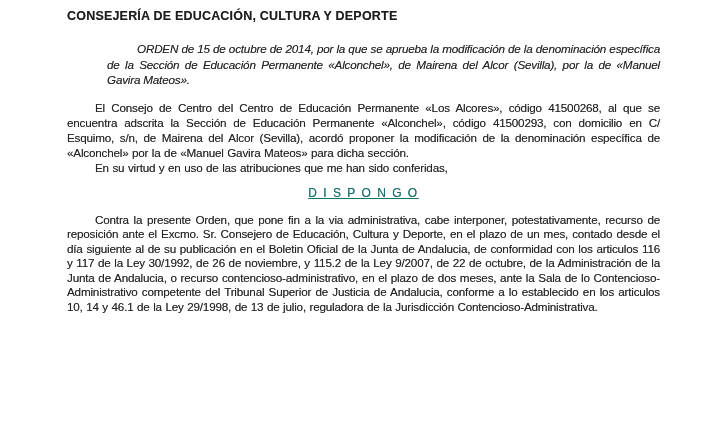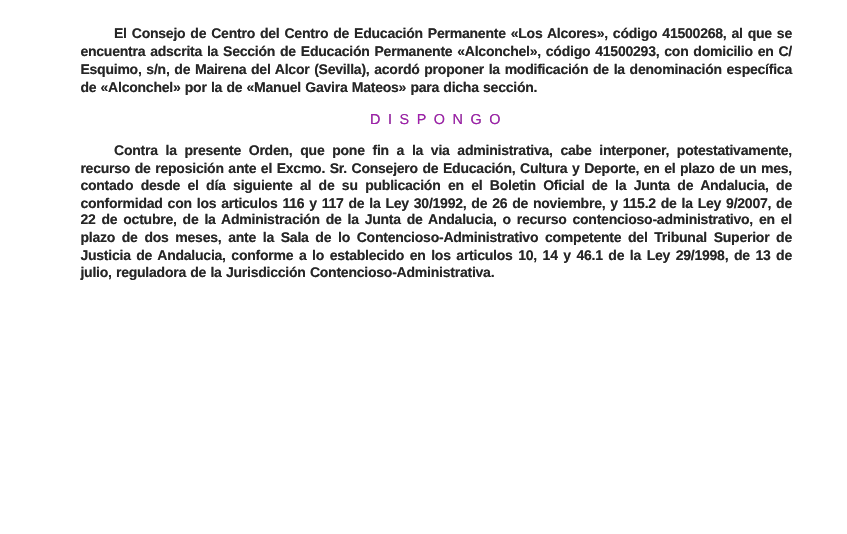--- a/index.html
+++ b/index.html
@@ -41,49 +41,52 @@
     letter-spacing: -0.2px;
   }
   .para {
     margin: 0;
     font-size: 11.7px;
     line-height: 15px;
     text-align: justify;
     text-indent: 28px;
     letter-spacing: -0.2px;
     word-spacing: 0.5px;
-    font-weight: bold;
   }
   .preamble-block {
     margin-top: 12px;
   }
   .dispongo {
     margin: 11px 0 0 0;
     text-align: center;
     font-size: 12px;
     letter-spacing: 1.5px;
-    color: #a21caf;
+    color: #0f766e;
     line-height: 15px;
+    text-decoration: underline;
   }
   .res-para {
     margin-top: 12px;
   }
   .res-para-last {
     line-height: 14.6px;
   }
 </style>
 </head>
 <body>
 
 <div class="page">
 
+  <div class="dept-heading">CONSEJERÍA DE EDUCACIÓN, CULTURA Y DEPORTE</div>
 
+  <p class="order-abstract">ORDEN de 15 de octubre de 2014, por la que se aprueba la modificación de la denominación específica de la Sección de Educación Permanente «Alconchel», de Mairena del Alcor (Sevilla), por la de «Manuel Gavira Mateos».</p>
 
   <div class="preamble-block">
     <p class="para">El Consejo de Centro del Centro de Educación Permanente «Los Alcores», código 41500268, al que se encuentra adscrita la Sección de Educación Permanente «Alconchel», código 41500293, con domicilio en C/ Esquimo, s/n, de Mairena del Alcor (Sevilla), acordó proponer la modificación de la denominación específica de «Alconchel» por la de «Manuel Gavira Mateos» para dicha sección.</p>
+    <p class="para">En su virtud y en uso de las atribuciones que me han sido conferidas,</p>
   </div>
 
   <div class="dispongo">D I S P O N G O</div>
 
   <div>
     <p class="para res-para res-para-last">Contra la presente Orden, que pone fin a la via administrativa, cabe interponer, potestativamente, recurso de reposición ante el Excmo. Sr. Consejero de Educación, Cultura y Deporte, en el plazo de un mes, contado desde el día siguiente al de su publicación en el Boletin Oficial de la Junta de Andalucia, de conformidad con los articulos 116 y 117 de la Ley 30/1992, de 26 de noviembre, y 115.2 de la Ley 9/2007, de 22 de octubre, de la Administración de la Junta de Andalucia, o recurso contencioso-administrativo, en el plazo de dos meses, ante la Sala de lo Contencioso-Administrativo competente del Tribunal Superior de Justicia de Andalucia, conforme a lo establecido en los articulos 10, 14 y 46.1 de la Ley 29/1998, de 13 de julio, reguladora de la Jurisdicción Contencioso-Administrativa.</p>
   </div>
 
 </div>
 

